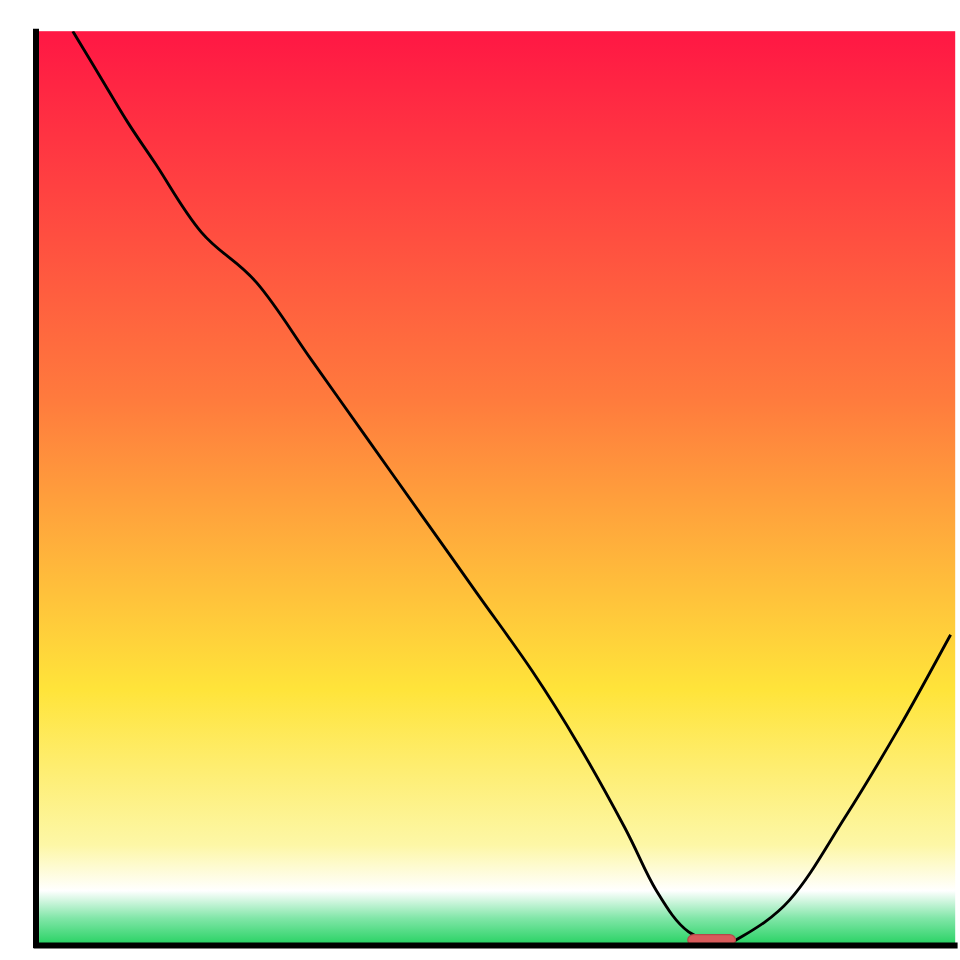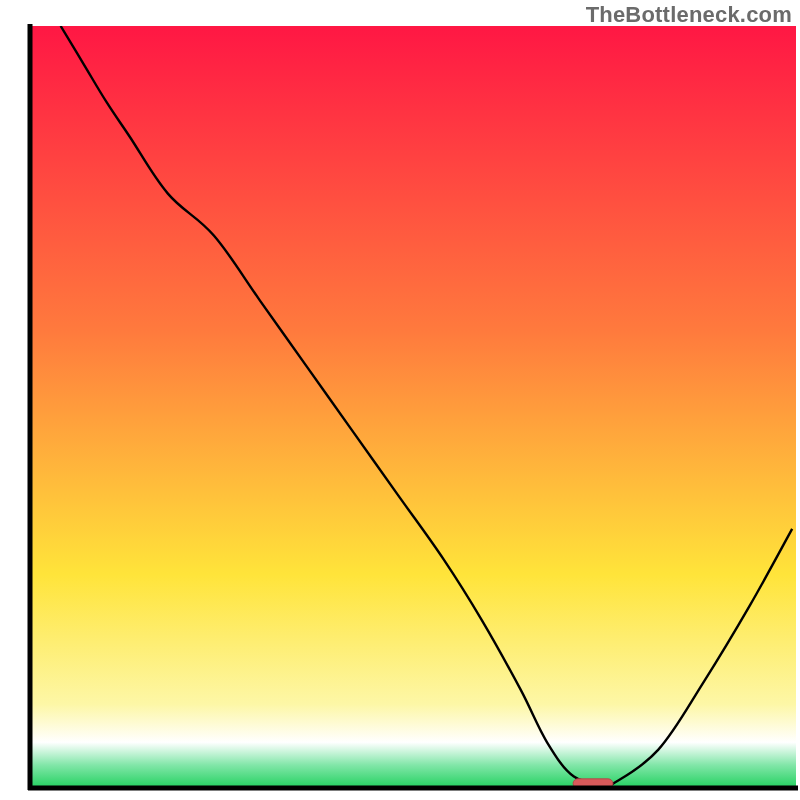--- a/index.html
+++ b/index.html
@@ -53,14 +53,13 @@
 
     <g clip-path="url(#plot-clip)">
       <path id="curve-path" fill="none" stroke-width="2.4" d="M 60.64 26 C 64.7764 32.858000000000004, 75.3472 50.384000000000036, 83.62 64.10000000000002 C 91.89280000000001 77.816, 98.3272 89.16979999999994, 106.60000000000001 102.19999999999993 C 114.87280000000001 115.23019999999993, 118.54959999999998 120.0308, 129.57999999999998 136.49 C 140.61039999999997 152.94920000000002, 152.7132 175.80919999999998, 167.88 193.64 C 183.0468 211.4708, 197.2944 216.34760000000006, 213.84 235.55000000000007 C 230.3856 254.75240000000008, 243.25439999999995 277.00280000000004, 259.79999999999995 300.32 C 276.34559999999993 323.63719999999995, 289.2144 341.77279999999996, 305.76 365.09 C 322.30559999999997 388.4072, 335.1744 406.5428, 351.71999999999997 429.86 C 368.26559999999995 453.1772, 381.13439999999997 471.3128, 397.68 494.63 C 414.22560000000004 517.9472, 428.4732 536.7686, 443.64000000000004 559.4 C 458.80680000000007 582.0314, 468.152 597.0427999999999, 481.94 620.36 C 495.728 643.6772000000001, 508.5202 666.9944, 520.24 688.94 C 531.9598 710.8856000000001, 537.3984 726.5065999999999, 547.0500000000001 742.28 C 556.7016000000001 758.0534, 563.519 769.0262, 573.86 776.57 C 584.201 784.1138000000001, 597.606 782.8184000000001, 604.5 784.19 C 611.394 785.5616, 602.5083999999999 790.3622, 612.16 784.19 C 621.8116 778.0178000000001, 641.5744 768.4166, 658.12 749.9 C 674.6656 731.3833999999999, 687.5344 707.3803999999999, 704.08 681.3199999999999 C 720.6256000000001 655.2596, 734.1838 632.552, 750.04 605.12 C 765.8961999999999 577.688, 784.5866 542.636, 792.17 528.92" stroke="#000000"></path>
       <rect id="marker-rect" rx="5" ry="5" x="573.0939999999999" y="778.856" width="39.832" height="9.144" fill="#d85b5b" stroke="#b24a4a" stroke-width="1"></rect>
     </g>
 
     <line id="axis-y" stroke-width="5" x1="30" y1="24" x2="30" y2="790" stroke="#000000"></line>
     <line id="axis-x" stroke-width="5" x1="28" y1="788" x2="798" y2="788" stroke="#000000"></line>
   </svg>
 
-  <div class="watermark">TheBottleneck.com</div>
 </div>
 
 </body></html>

